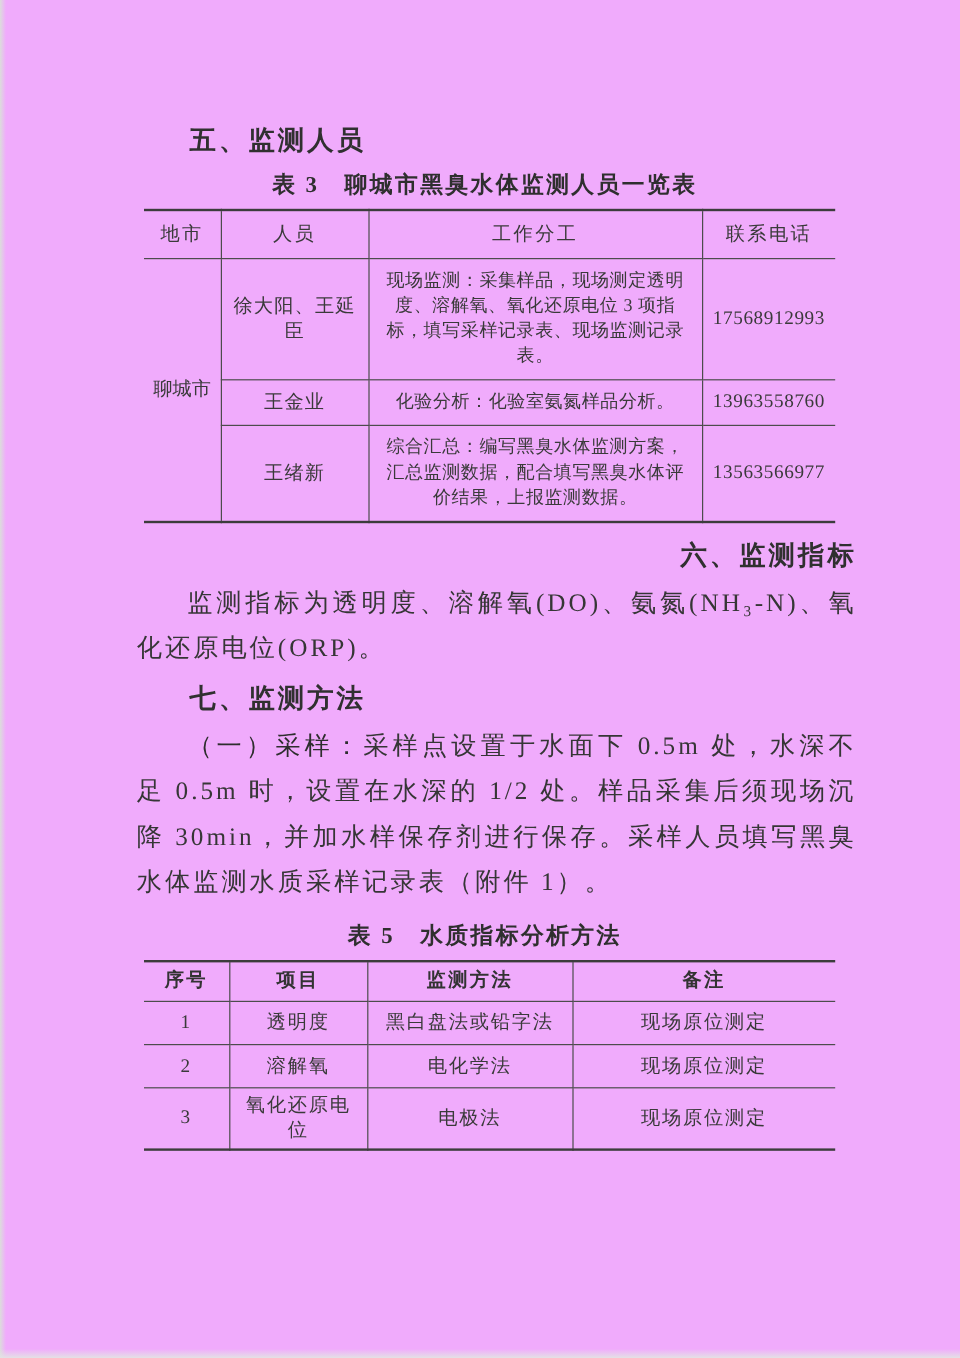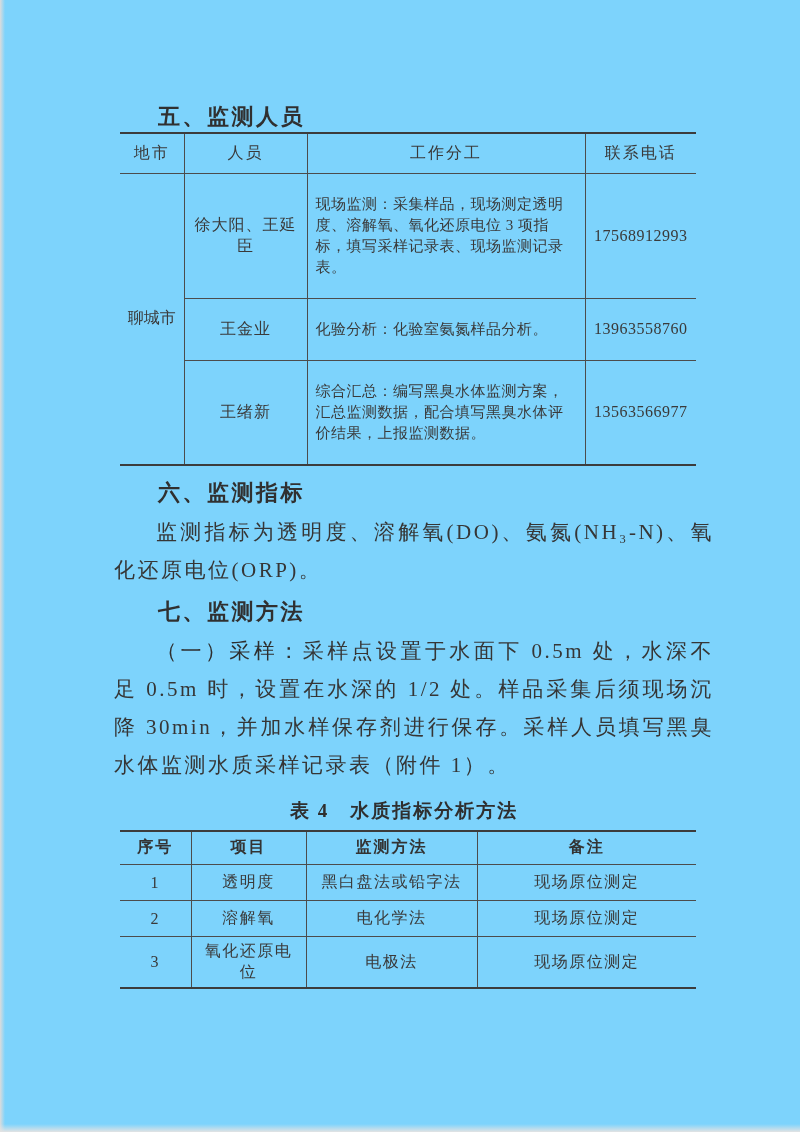--- a/index.html
+++ b/index.html
@@ -1,20 +1,20 @@
 <!DOCTYPE html>
 <html><head>
 <meta charset="utf-8">
 <style>
   html,body{margin:0;padding:0;background:#ffffff;}
   .page{
     position:relative;
     width:800px;height:1132px;
     margin:0 auto;
-    background:#7dd3fc;
+    background:#f0abfc;
     overflow:hidden;
     box-sizing:border-box;
     padding:102px 86px 0 114px;
     font-family:"Liberation Serif","DejaVu Serif",serif;
     color:#363636;
   }
   
   .page::before{
     content:"";position:absolute;left:0;top:0;bottom:0;width:5px;
     background:linear-gradient(to right,#dcdcdc,rgba(255,255,255,0));
@@ -53,34 +53,35 @@
     border:1px solid #4c4c4c;
     font-weight:normal;
     text-align:center;vertical-align:middle;
     padding:4px 6px;
     box-sizing:border-box;
   }
   td:first-child,th:first-child{border-left:none;margin-top:34px;}
   td:last-child,th:last-child{border-right:none;}
   .t3{width:576px;font-size:16px;}
   .t3 th{height:40px;letter-spacing:2px;}
-  .t3 .duty{text-align:left;font-size:15px;line-height:21px;padding:20px 8px;letter-spacing:0.5px;}
+  .t3 .duty{text-align:center;font-size:15px;line-height:21px;padding:8px 8px;letter-spacing:0.5px;}
   .t3 .phone{font-size:16px;letter-spacing:0.5px;}
   .t3 .person{letter-spacing:1px;font-family:Liberation Serif, serif;}
   .t4{width:576px;font-size:16px;}
   .t4 th{height:34px;font-weight:bold;letter-spacing:2px;color:#333;}
   .t4 td{height:36px;letter-spacing:1.5px;}
 </style>
 </head>
 <body>
 
 <div class="page">
 
   <h2 class="sec-heading">五、监测人员</h2>
 
+  <div class="tbl-caption">表 3　聊城市黑臭水体监测人员一览表</div>
 
   <table class="t3">
     <colgroup>
       <col style="width:64px">
         <col style="width:123px">
         <col style="width:278px">
         <col style="width:111px">
     </colgroup>
     <thead>
       <tr>
@@ -103,27 +104,27 @@
         <td class="phone">13963558760</td>
       </tr>
       <tr>
         <td class="person">王绪新</td>
         <td class="duty">综合汇总：编写黑臭水体监测方案，汇总监测数据，配合填写黑臭水体评价结果，上报监测数据。</td>
         <td class="phone">13563566977</td>
       </tr>
     </tbody>
   </table>
 
-  <h2 class="sec-heading" style="margin-top:12px;">六、监测指标</h2>
+  <h2 class="sec-heading" style="margin-top:12px;text-align:right;">六、监测指标</h2>
   <p class="body-para">监测指标为透明度、溶解氧(DO)、氨氮(NH₃-N)、氧化还原电位(ORP)。</p>
 
   <h2 class="sec-heading" style="margin-top:8px;">七、监测方法</h2>
   <p class="body-para"><b>（一）采样：</b><span>采样点设置于水面下 0.5m 处，水深不足 0.5m 时，设置在水深的 1/2 处。样品采集后须现场沉降 30min，并加水样保存剂进行保存。采样人员填写黑臭水体监测水质采样记录表（附件 1）。</span></p>
 
-  <div class="tbl-caption" style="margin-top:14px;">表 4　水质指标分析方法</div>
+  <div class="tbl-caption" style="margin-top:14px;">表 5　水质指标分析方法</div>
 
   <table class="t4">
     <colgroup>
       <col style="width:71px">
         <col style="width:115px">
         <col style="width:171px">
         <col style="width:219px">
     </colgroup>
     <thead>
       <tr>

